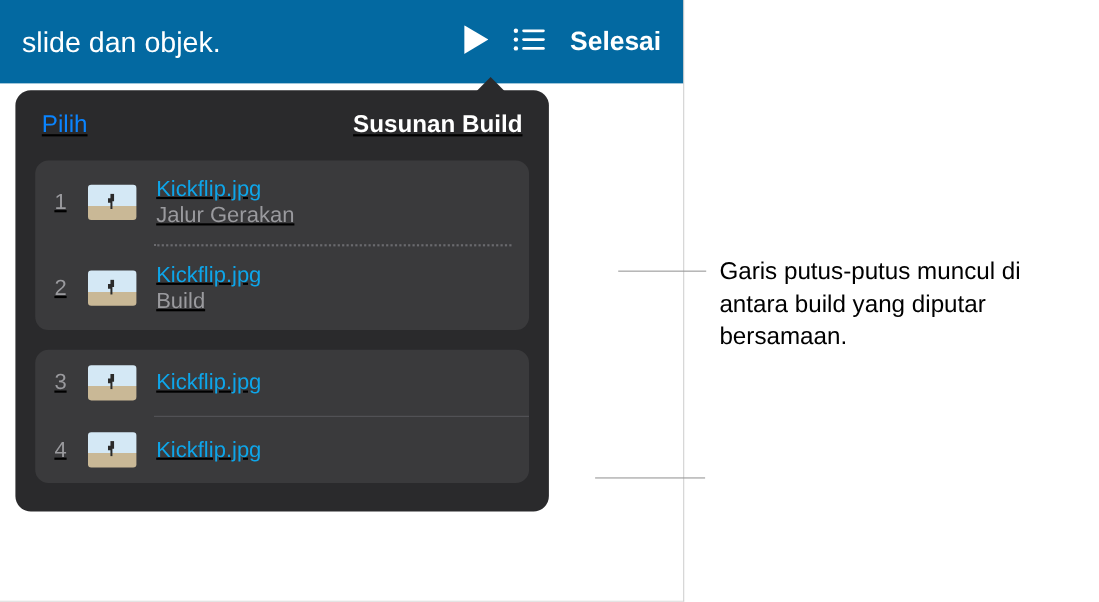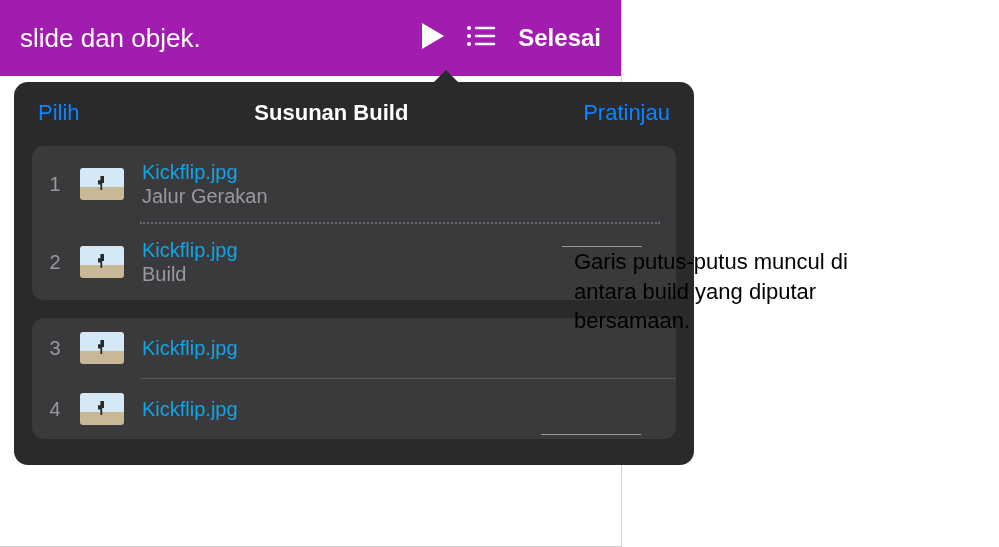--- a/index.html
+++ b/index.html
@@ -10,21 +10,21 @@
     }
     body {
       width: 999px;
       height: 547px;
       background: #ffffff;
       position: relative;
       overflow: hidden;
     }
     .toolbar {
       height: 76px;
-      background: #a21caf;
+      background: #0369a1;
       display: flex;
       align-items: center;
       padding: 0 20px;
       position: relative;
     }
     .toolbar-title {
       color: #ffffff;
       font-size: 26px;
       font-weight: 400;
       flex: 1;
@@ -49,21 +49,22 @@
     .done-button {
       color: #ffffff;
       font-size: 24px;
       font-weight: 600;
       cursor: pointer;
     }
     .popover-container {
       position: absolute;
       left: 14px;
       top: 82px;
-      width: 680px;
+      width: 485px;
+      text-decoration: underline;
     }
     .popover-arrow {
       position: absolute;
       top: -12px;
       left: 418px;
       width: 0;
       height: 0;
       border-left: 14px solid transparent;
       border-right: 14px solid transparent;
       border-bottom: 14px solid #2a2a2c;
@@ -147,21 +148,20 @@
     }
     .divider-solid {
       height: 1px;
       background: #555558;
       margin: 0 0 0 108px;
     }
     .callout {
       position: absolute;
       display: flex;
       align-items: flex-start;
-      flex-direction: column;
     }
     .callout-line {
       height: 1px;
       background: #999999;
       margin-top: 14px;
     }
     .callout-text {
       font-size: 22px;
       color: #000000;
       line-height: 1.35;
@@ -233,21 +233,20 @@
   </div>
   <div class="app-body"></div>
 </div>
 
 <div class="popover-container">
   <div class="popover-arrow"></div>
   <div class="popover">
     <div class="popover-header">
       <span class="popover-header-left">Pilih</span>
       <span class="popover-header-title">Susunan Build</span>
-      <span class="popover-header-right">Pratinjau</span>
     </div>
 
     <div class="build-group">
       <div class="build-row">
         <div class="build-number">1</div>
         <div class="build-thumb"></div>
         <div class="build-text">
           <div class="build-title">Kickflip.jpg</div>
           <div class="build-subtitle">Jalur Gerakan</div>
         </div>

